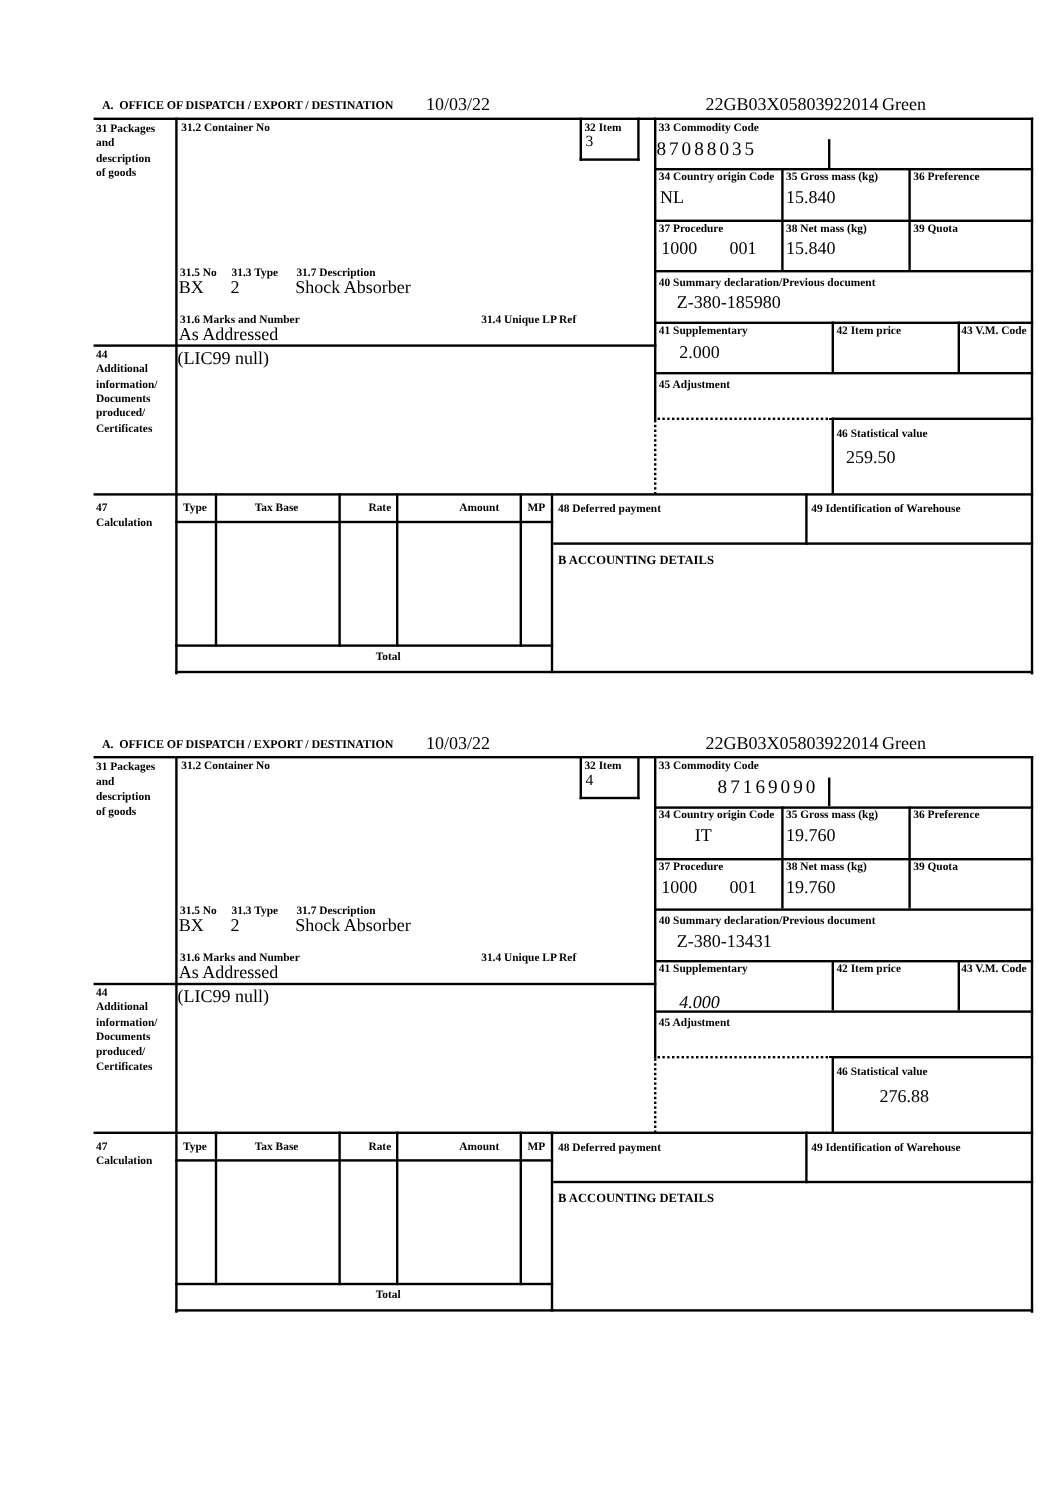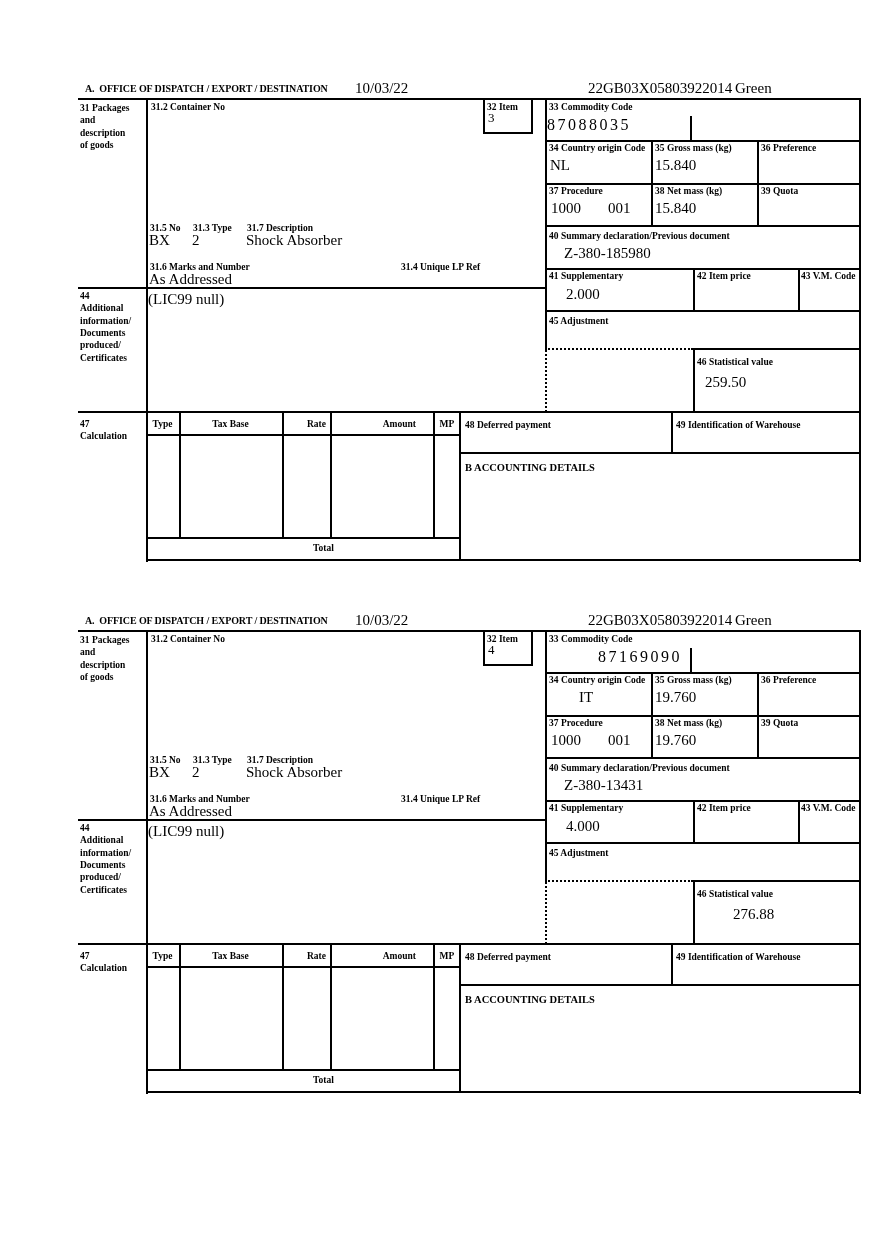--- a/index.html
+++ b/index.html
@@ -209,21 +209,21 @@
     <div class="ch" style="left:146px;top:463px;width:315px;text-align:center;text-indent:40px;">Total</div>
 
     <div class="val sm" style="left:488px;top:31px;">4</div>
     <div class="val code" style="left:566px;top:36px;margin-left:32px;">87169090</div>
     <div class="val" style="left:550px;top:77px;margin-left:29px;">IT</div>
     <div class="val" style="left:655px;top:77px;">19.760</div>
     <div class="val" style="left:551px;top:120px;">1000</div>
     <div class="val" style="left:608px;top:120px;">001</div>
     <div class="val" style="left:655px;top:120px;">19.760</div>
     <div class="val" style="left:564px;top:165px;">Z-380-13431</div>
-    <div class="val" style="left:566px;top:206px;">4.000</div>
+    <div class="val" style="left:566px;top:216px;font-style:italic;">4.000</div>
     <div class="val" style="left:705px;top:294px;margin-left:28px;">276.88</div>
     <div class="val" style="left:149px;top:152px;">BX</div>
     <div class="val" style="left:192px;top:152px;">2</div>
     <div class="val" style="left:246px;top:152px;">Shock Absorber</div>
     <div class="val" style="left:149px;top:191px;">As Addressed</div>
     <div class="val" style="left:148px;top:211px;">(LIC99 null)</div>
   </div>
 </div>
 </div>
 

